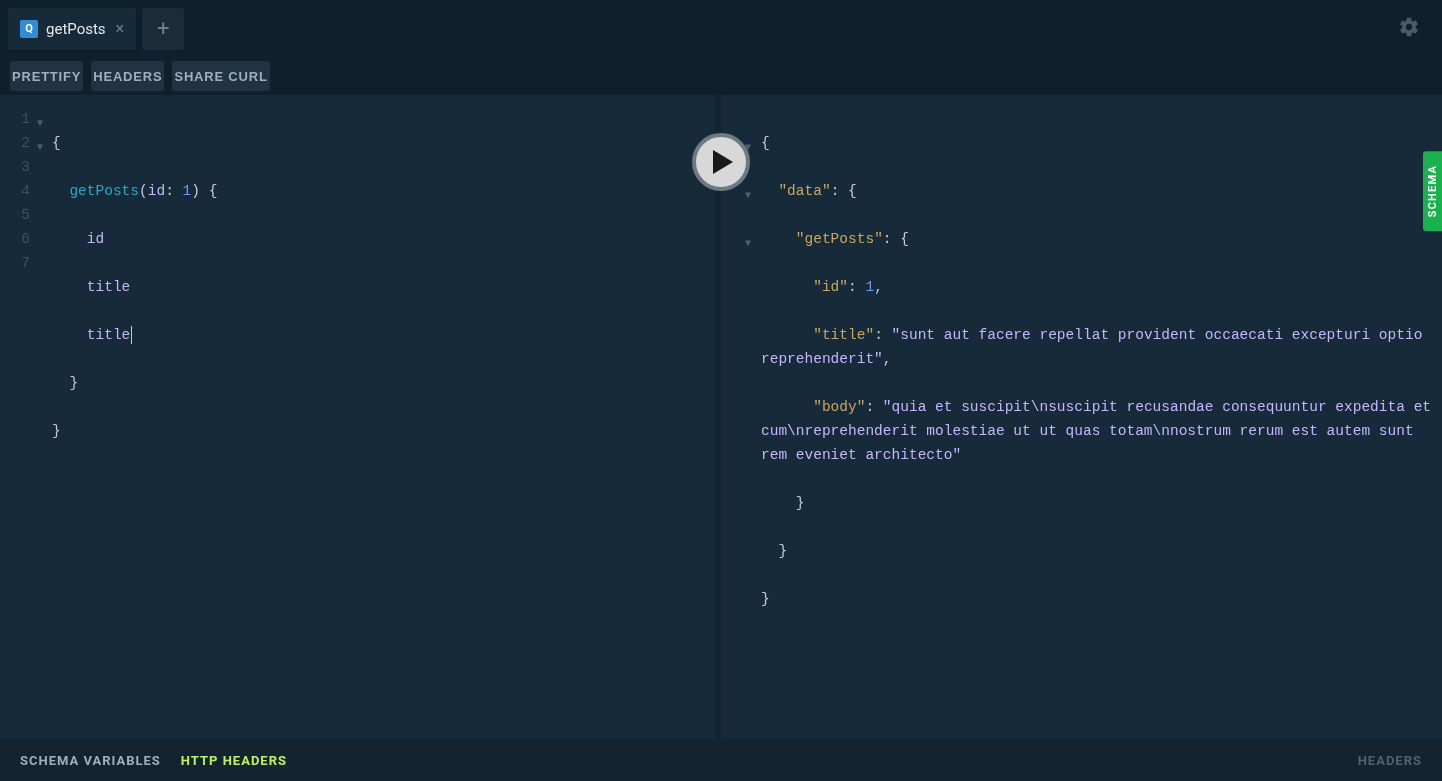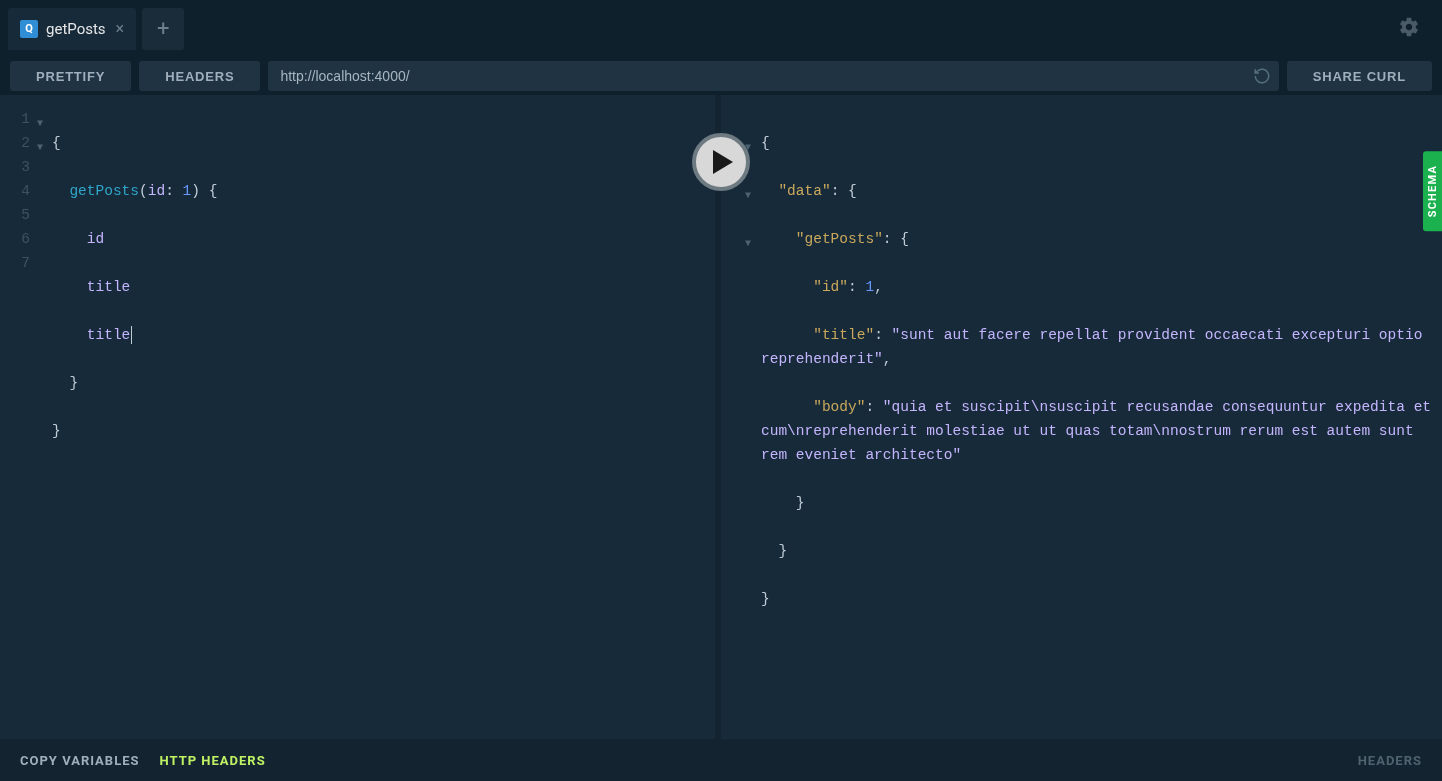--- a/index.html
+++ b/index.html
@@ -9,21 +9,21 @@
   .tabbar { height:57px; display:flex; align-items:center; padding:0 8px; background:#0f202d; }
   .tab { display:flex; align-items:center; height:42px; padding:0 12px; background:#172a3a; border-radius:3px 3px 0 0; margin-right:6px; }
   .tab .badge { width:18px; height:18px; background:#2f8ed6; color:#fff; font-size:11px; font-weight:700; border-radius:2px; display:flex; align-items:center; justify-content:center; margin-right:8px; }
   .tab .label { color:#e6e6e6; font-size:15px; }
   .tab .close { margin-left:10px; color:#6b7f8c; font-size:16px; cursor:pointer; }
   .newtab { width:42px; height:42px; background:#1a2c3a; border-radius:3px; display:flex; align-items:center; justify-content:center; color:#6b7f8c; font-size:22px; cursor:pointer; }
   .spacer { flex:1; }
   .gear { color:#4a5b67; padding:0 14px; cursor:pointer; }
   
   .toolbar { height:38px; display:flex; align-items:center; padding:0 10px; gap:8px; background:#0f202d; }
-  .btn { background:#1f3343; color:#9fb0bc; font-size:13px; font-weight:700; letter-spacing:0.8px; padding:0 26px; height:30px; border:none; border-radius:3px; cursor:pointer; display:flex; align-items:center; }
+  .btn { background:#1f3343; color:#9fb0bc; font-size:13px; font-weight:700; letter-spacing:0.8px; padding:0 2px; height:30px; border:none; border-radius:3px; cursor:pointer; display:flex; align-items:center; }
   .url-wrap { flex:1; height:30px; background:#1f3343; border-radius:3px; display:flex; align-items:center; padding:0 8px 0 12px; }
   .url { flex:1; background:transparent; border:none; color:#a8b5bf; font-size:14px; outline:none; }
   .reload { color:#55707f; cursor:pointer; display:flex; align-items:center; }
   
   .main { flex:1; display:flex; position:relative; background:#172a3a; }
   .pane { width:50%; position:relative; }
   .pane.left { border-right:6px solid #13232f; }
   
   .editor { display:flex; font-family:'SFMono-Regular',Consolas,'Liberation Mono',Menlo,monospace; font-size:14.5px; line-height:24px; padding-top:12px; padding-left:4px; }
   .gutter { width:30px; text-align:right; color:#3d5260; padding-right:4px; user-select:none; }
@@ -69,29 +69,20 @@
     <div class="gear">
       <svg width="22" height="22" viewBox="0 0 24 24" fill="#4a5b67">
           <path d="M19.4 13c.04-.33.06-.66.06-1s-.02-.67-.06-1l2.11-1.65c.19-.15.24-.42.12-.64l-2-3.46c-.12-.22-.39-.3-.61-.22l-2.49 1c-.52-.4-1.08-.73-1.69-.98l-.38-2.65C14.42 2.18 14.22 2 13.98 2h-4c-.24 0-.44.18-.47.4l-.38 2.65c-.61.25-1.17.58-1.69.98l-2.49-1c-.22-.08-.49 0-.61.22l-2 3.46c-.12.22-.07.49.12.64L4.57 11c-.04.33-.07.66-.07 1s.03.67.07 1l-2.11 1.65c-.19.15-.24.42-.12.64l2 3.46c.12.22.39.3.61.22l2.49-1c.52.4 1.08.73 1.69.98l.38 2.65c.03.22.23.4.47.4h4c.24 0 .44-.18.47-.4l.38-2.65c.61-.25 1.17-.58 1.69-.98l2.49 1c.22.08.49 0 .61-.22l2-3.46c.12-.22.07-.49-.12-.64L19.4 13zM12 15.5c-1.93 0-3.5-1.57-3.5-3.5s1.57-3.5 3.5-3.5 3.5 1.57 3.5 3.5-1.57 3.5-3.5 3.5z"></path>
         </svg>
     </div>
   </div>
 
   <div class="toolbar">
     <button class="btn">PRETTIFY</button>
     <button class="btn">HEADERS</button>
-    <div class="url-wrap">
-      <input class="url" value="http://localhost:4000/" style="">
-      <span class="reload">
-        <svg width="18" height="18" viewBox="0 0 24 24" fill="none" stroke="#55707f" stroke-width="2">
-            <path d="M3 12a9 9 0 1 0 3-6.7L3 8"></path>
-            <polyline points="3 3 3 8 8 8"></polyline>
-          </svg>
-      </span>
-    </div>
     <button class="btn">SHARE CURL</button>
   </div>
 
   <div class="main">
 
     <div class="pane left">
       <div class="editor">
         <div class="gutter">
           <div><span>1</span><span class="fold">▼</span></div>
           <div><span>2</span><span class="fold">▼</span></div>
@@ -130,18 +121,18 @@
 <div class="rline">    <span class="punct">}</span></div>
 <div class="rline">  <span class="punct">}</span></div>
 <div class="rline"><span class="punct">}</span></div>
       </div>
       <div class="schema-tab">SCHEMA</div>
     </div>
 
   </div>
 
   <div class="footer">
-    <span class="ftab">COPY VARIABLES</span>
+    <span class="ftab">SCHEMA VARIABLES</span>
     <span class="ftab inactive">HTTP HEADERS</span>
     <span class="right">HEADERS</span>
   </div>
 
 </div>
 
 </body></html>

